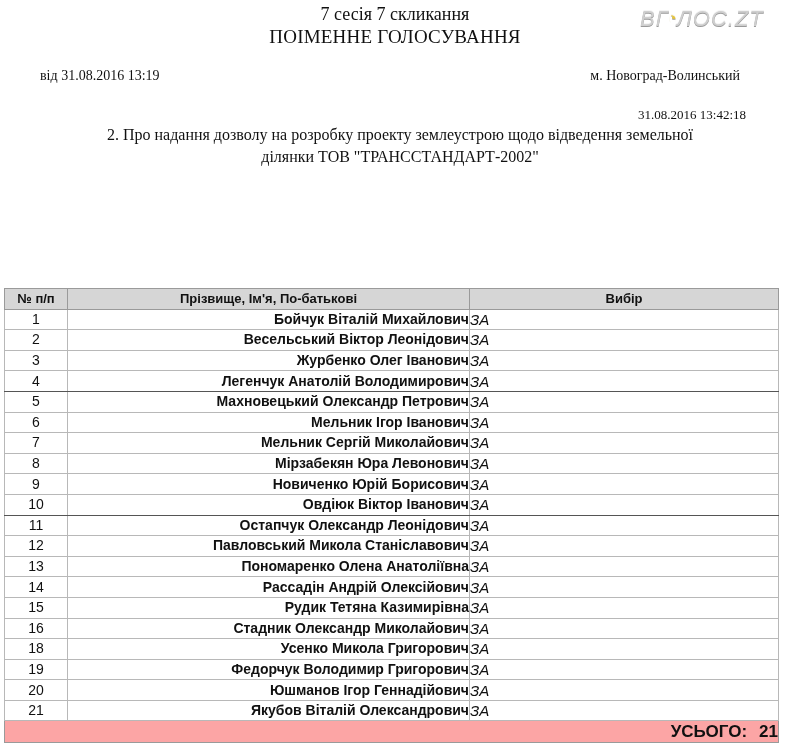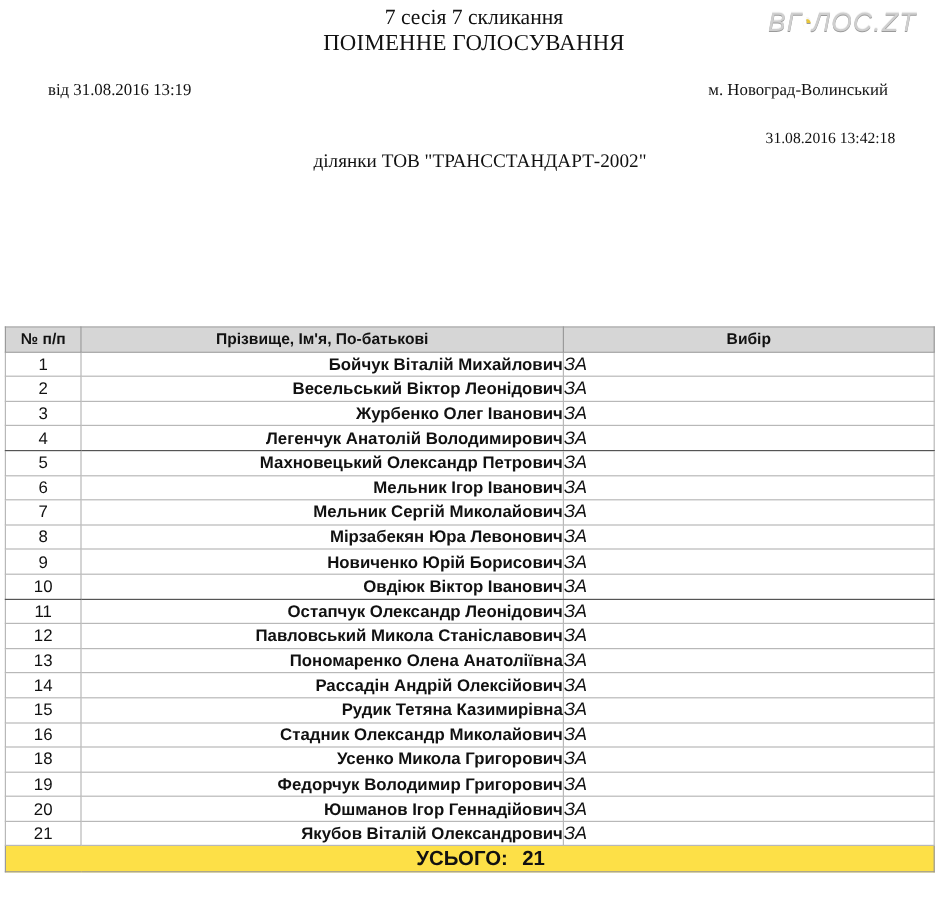--- a/index.html
+++ b/index.html
@@ -12,48 +12,49 @@
     .logo { position: absolute; top: 6px; left: 640px; font-family: "Liberation Sans", sans-serif; font-size: 22px; color: #cfcfcf; letter-spacing: 1px; text-shadow: 0 1px 0 #9a9a9a, 0 -1px 0 #f4f4f4; font-weight: normal; font-style: italic; }
     .logo .wave { color: #e8c63a; font-size: 15px; vertical-align: 3px; margin: 0 -1px; }
 
     .date-line { position: absolute; top: 68px; left: 40px; font-size: 14px; }
     .date-line .lbl { margin-right: 0; }
     .city { position: absolute; top: 68px; right: 50px; font-size: 14px; }
     .timestamp { position: absolute; top: 107px; right: 44px; font-size: 13px; }
 
     .question { position: absolute; top: 124px; left: 60px; width: 680px; text-align: center; font-size: 16px; line-height: 22px; }
 
-    table.votes { position: absolute; top: 272px; left: 4px; width: 775px; border-collapse: collapse; font-family: "Liberation Sans", "DejaVu Sans", sans-serif; }
+    table.votes { position: absolute; top: 288px; left: 4px; width: 775px; border-collapse: collapse; font-family: "Liberation Sans", "DejaVu Sans", sans-serif; }
     table.votes th, table.votes td { border: 1px solid #b8b8b8; padding: 0; height: 19.6px; line-height: 19px; }
     table.votes th { background: #d6d6d6; font-weight: bold; font-size: 13px; text-align: center; border-color: #9a9a9a; }
     table.votes td.num { width: 62px; text-align: center; font-size: 14px; }
     table.votes td.name { width: 393px; text-align: right; padding-left: 8px; font-size: 14px; font-weight: bold; }
     table.votes td.vote { font-size: 15px; font-style: italic; }
     table.votes tr.group-end td { border-bottom: 1px solid #555; }
-    table.votes tr.total td { background: #fde047; font-weight: bold; font-size: 17px; height: 21px; border-color: #9a9a9a; padding-left: 18px; text-align: center; }
+    table.votes tr.total td { background: #fca5a5; font-weight: bold; font-size: 17px; height: 21px; border-color: #9a9a9a; padding-left: 18px; text-align: right; }
     table.votes tr.total td .total-count { margin-left: 12px; }
   </style>
 </head>
 <body>
 
 <div class="session-title serif">7 сесія 7 скликання</div>
 <div class="doc-title serif">ПОІМЕННЕ ГОЛОСУВАННЯ</div>
 
 <div class="logo">
   <span>ВГ</span><span class="wave">◔</span><span>ЛОС.ZT</span>
 </div>
 
 <div class="date-line serif">
   <span class="lbl">від</span>
   <span>31.08.2016 13:19</span>
 </div>
 <div class="city serif">м. Новоград-Волинський</div>
 <div class="timestamp serif">31.08.2016 13:42:18</div>
 
 <div class="question serif">
+  <div>2.  Про надання дозволу на розробку проекту землеустрою щодо відведення земельної</div>
   <div>ділянки ТОВ "ТРАНССТАНДАРТ-2002"</div>
 </div>
 
 <table class="votes">
   <thead>
     <tr>
       <th>№ п/п</th>
       <th>Прізвище, Ім'я, По-батькові</th>
       <th>Вибір</th>
     </tr>

